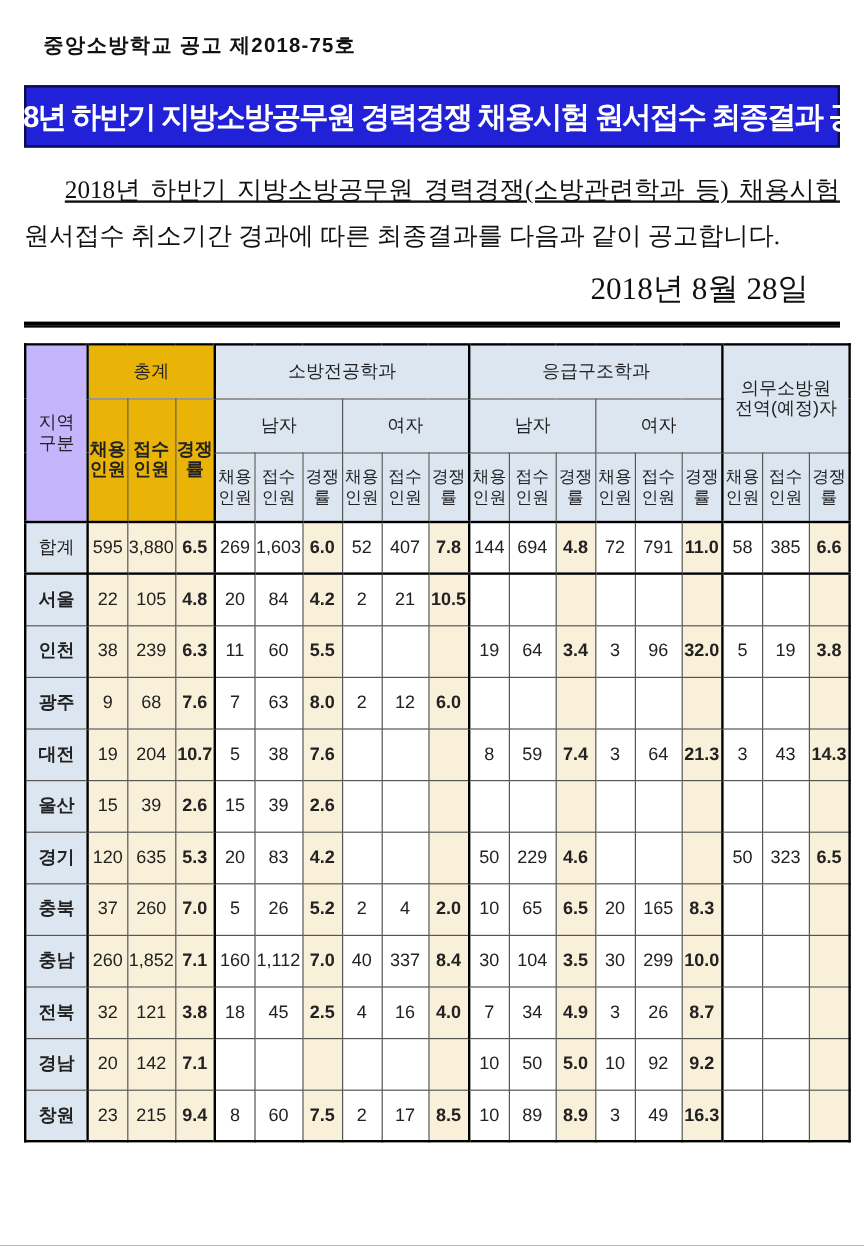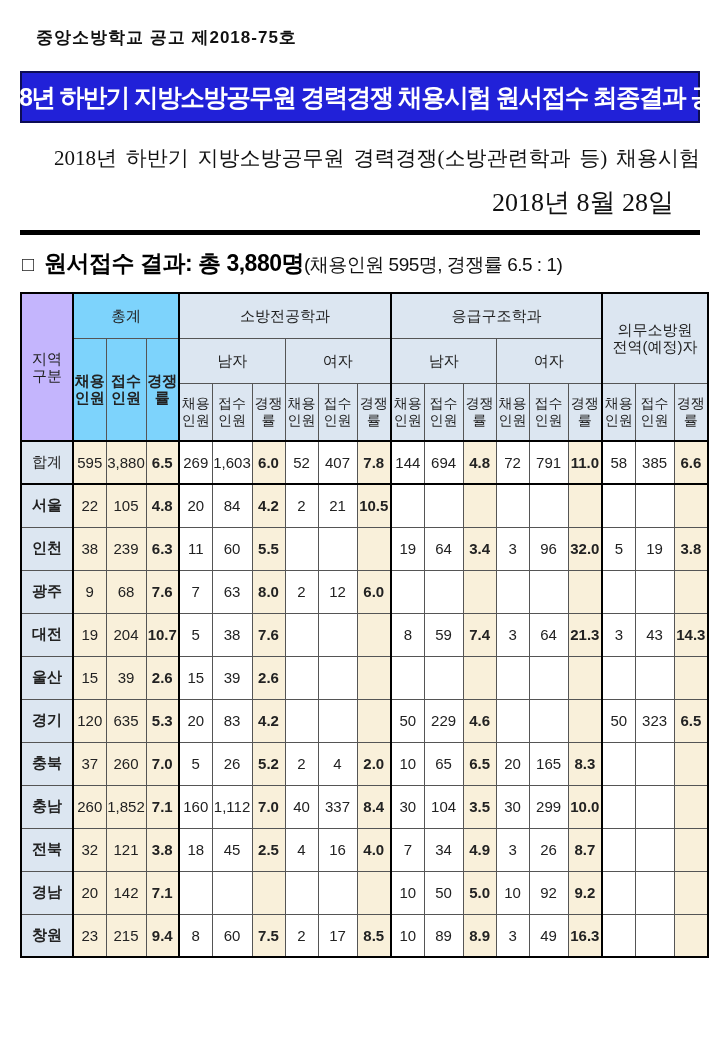--- a/index.html
+++ b/index.html
@@ -22,21 +22,21 @@
   }
   .banner span {
     color:#ffffff; font-weight:bold; font-size:25px; letter-spacing:-1.5px;
     transform:scaleX(0.98); white-space:nowrap;
   }
 
   .body-text {
     margin-top:16px; font-family:"Liberation Serif", serif; font-size:21px;
     line-height:38px; color:#111;
   }
-  .body-line1 { text-align:justify; text-align-last:justify; text-indent:34px; }
+  .body-line1 { text-align:justify; text-align-last:justify; text-indent:34px;text-decoration:underline; }
   .body-line2 { text-align:left; }
 
   .date-line {
     margin-top:8px; text-align:right; padding-right:26px;
     font-family:"Liberation Serif", serif; font-size:26px; color:#111;
   }
   .signature-line {
     margin-top:6px; text-align:right; padding-right:20px;
     font-family:"Liberation Serif", serif; font-weight:bold; font-size:26px;
     letter-spacing:10px; color:#000;
@@ -54,21 +54,21 @@
     border:2.5px solid #000;
   }
   table.stats th, table.stats td {
     border:1px solid #555; text-align:center; vertical-align:middle;
     font-size:15px; color:#222; overflow:hidden;
   }
   thead th { background:#dce6f1; font-weight:normal; white-space:pre-line; line-height:17px; }
   thead tr.r1 th { height:45px; }
   thead tr.r2 th { height:45px; }
   thead tr.r3 th { height:58px; font-size:14px; }
-  thead th.cream { background:#7dd3fc; }
+  thead th.cream { background:#eab308; }
   thead th.bold { font-weight:bold; }
   thead tr.r3 th, thead th.span23 { border-bottom:2.5px solid #000; }
 
   th.corner { background:#c4b5fd; font-size:15px; }
   tbody th.region {
     background:#dce6f1; font-weight:bold; font-size:15px;
     border-right:2px solid #000;
   }
   tbody tr { height:43px; }
   tbody td { background:#ffffff; font-size:15px; }
@@ -86,27 +86,27 @@
   <div class="inner">
 
     <div class="notice-no">중앙소방학교 공고 제2018-75호</div>
 
     <div class="banner">
       <span>2018년 하반기  지방소방공무원 경력경쟁 채용시험 원서접수 최종결과 공고</span>
     </div>
 
     <div class="body-text">
       <div class="body-line1">2018년 하반기 지방소방공무원 경력경쟁(소방관련학과 등) 채용시험</div>
+      <div class="body-line2">원서접수 취소기간 경과에 따른 최종결과를 다음과 같이 공고합니다.</div>
     </div>
 
     <div class="date-line">2018년 8월 28일</div>
 
     <div class="double-rule"></div>
 
-    <div class="section-title"><span class="bullet">□</span><span class="strong">원서접수 결과: 총 3,880명</span><span class="light">(채용인원 595명, 경쟁률 6.5 : 1)</span></div>
 
     <table class="stats">
       <colgroup>
         <col style="width:52px">
         <col style="width:33px">
           <col style="width:40px">
           <col style="width:33px">
         <col style="width:33px">
           <col style="width:40px">
           <col style="width:33px">

